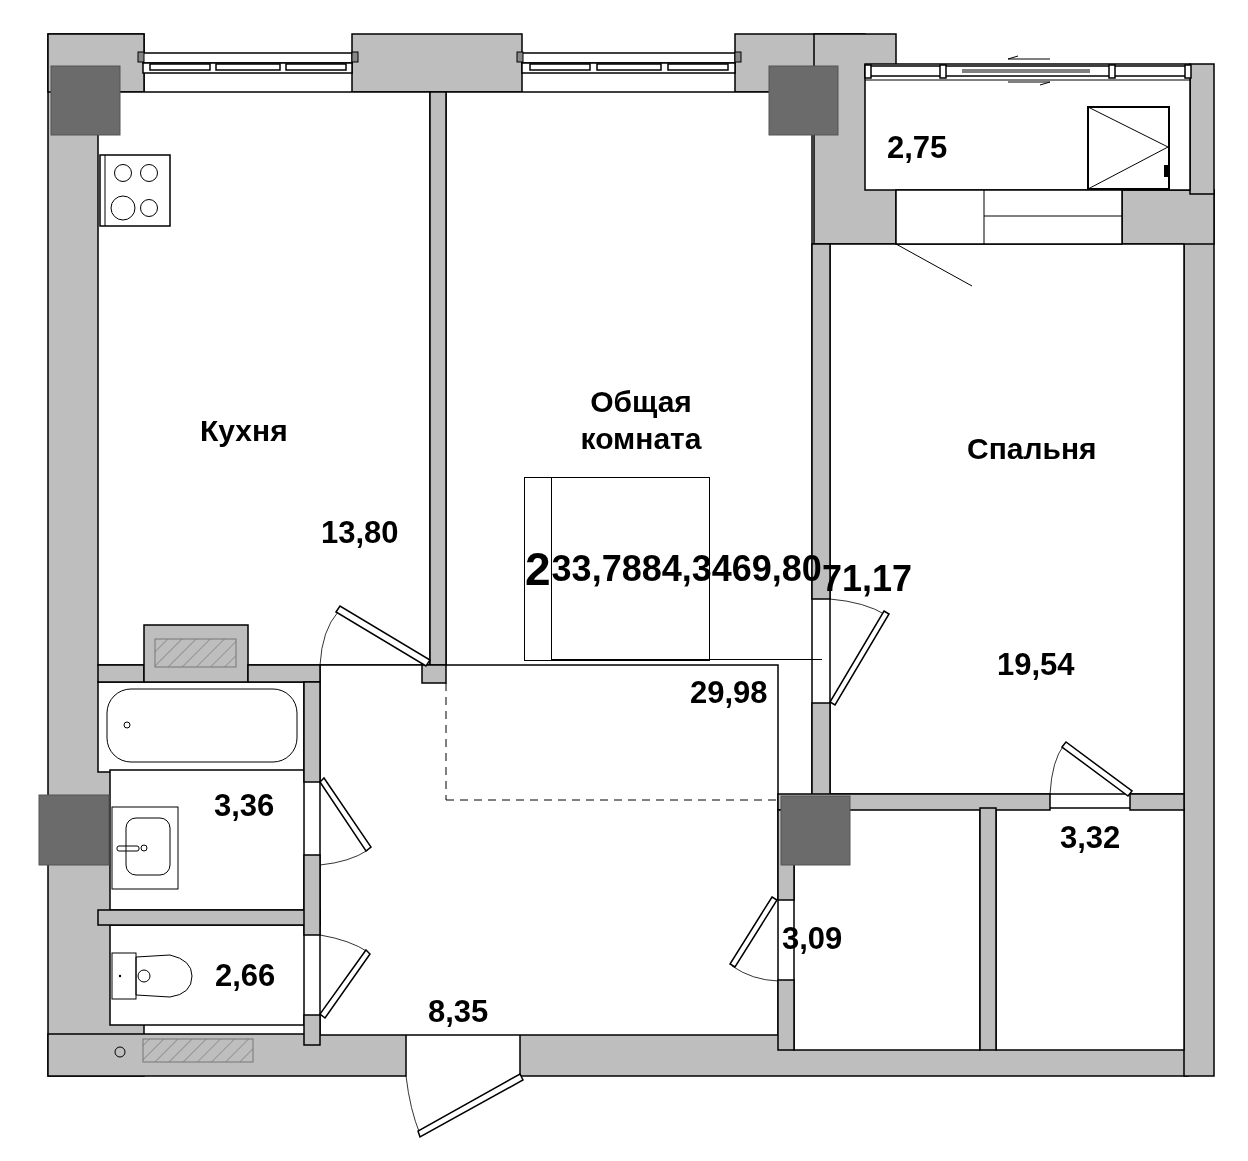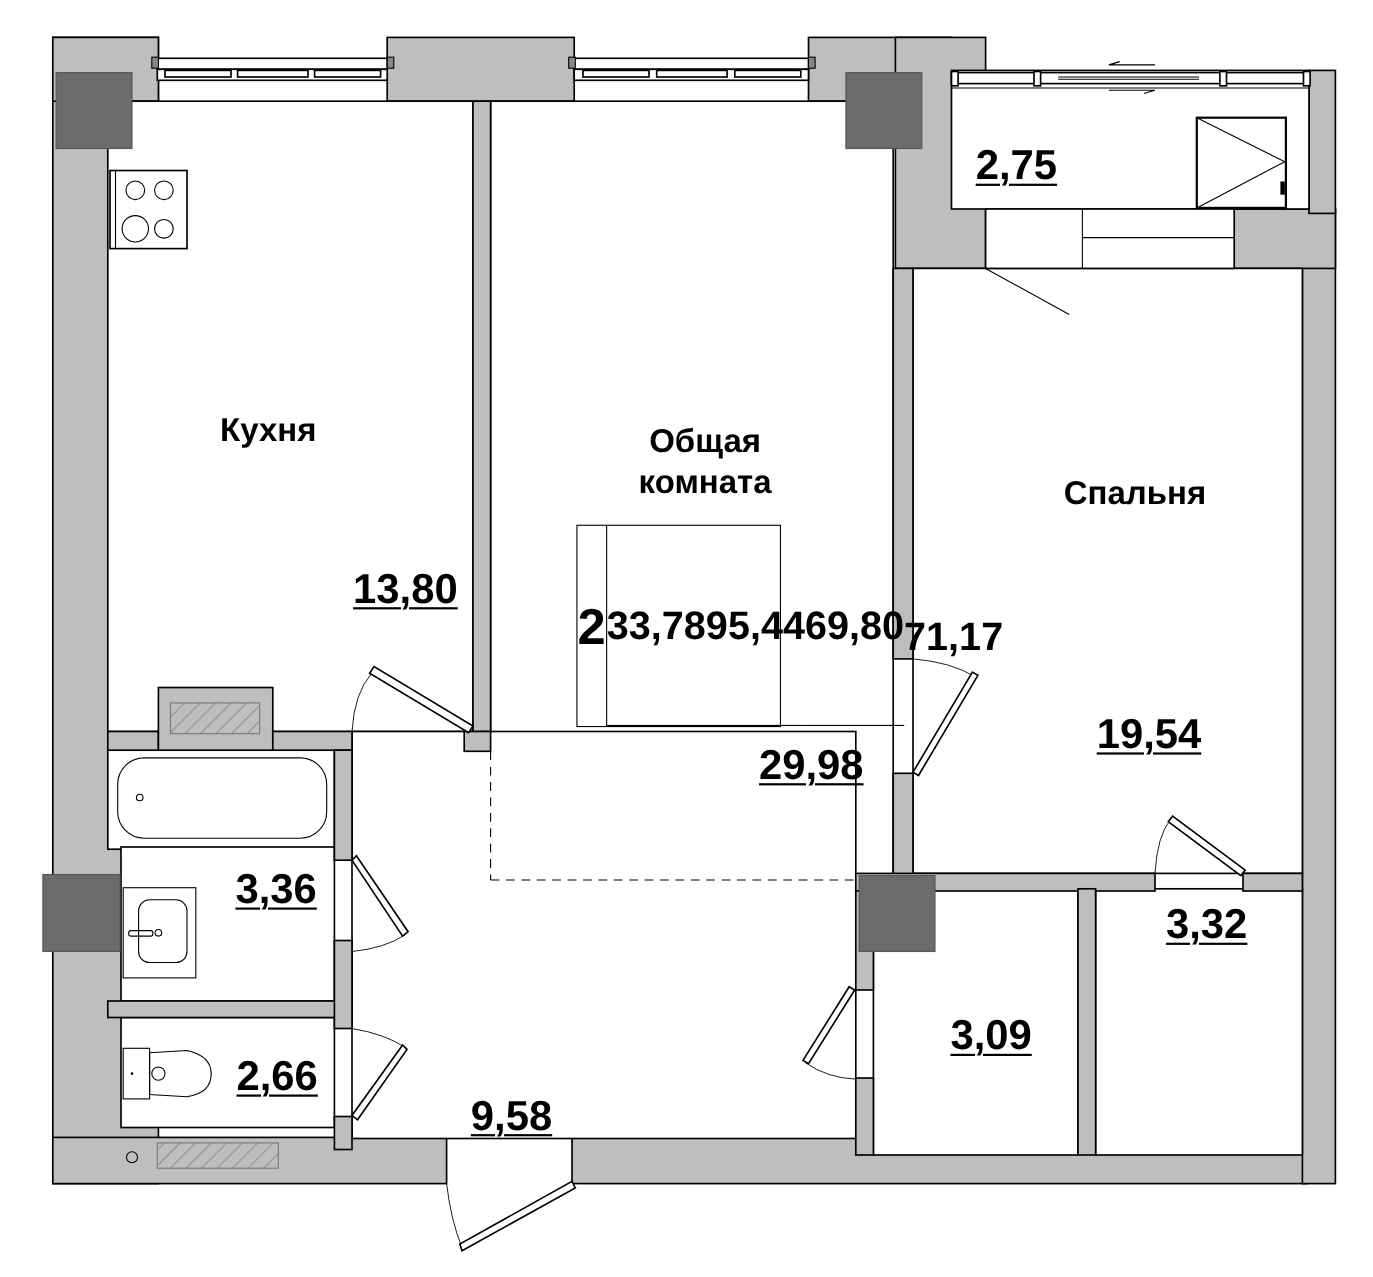--- a/index.html
+++ b/index.html
@@ -7,21 +7,21 @@
     svg.plan { position: absolute; left: 0; top: 0; }
     .wall { fill: #bebebe; stroke: #000; stroke-width: 1.5; }
     .col { fill: #6b6b6b; stroke: #555; stroke-width: 1; }
     .room { fill: #ffffff; stroke: #000; stroke-width: 1.5; }
     .thin { fill: none; stroke: #000; stroke-width: 1; }
     .fix { fill: #fff; stroke: #000; stroke-width: 1.5; }
     .door { fill: #fff; stroke: #000; stroke-width: 1.5; }
     .swing { fill: none; stroke: #000; stroke-width: 0.8; }
     .hatch { fill: url(#hatch); stroke: #777; stroke-width: 1; }
     .lbl { position: absolute; font-weight: bold; color: #000; font-family: "Liberation Sans", sans-serif; white-space: nowrap; }
-    .area { font-size: 38px; text-decoration: underline; text-underline-offset: 4px; text-decoration-thickness: 2px; }
+    .area { font-size: 31px; text-underline-offset: 4px; text-decoration-thickness: 2px; }
     .name { font-size: 30px; text-align: center; line-height: 37px; }
     .infobox { position: absolute; left: 524px; top: 477px; width: 186px; height: 184px; border: 1.5px solid #000; box-sizing: border-box; display: flex; background: #fff; }
     .infobox .rooms { width: 70px; border-right: 1.5px solid #000; display: flex; align-items: center; justify-content: center; font-size: 46px; font-weight: bold; }
     .infobox .vals { flex: 1; display: flex; flex-direction: row; }
     .infobox .vals div { flex: 1; border-bottom: 1.5px solid #000; font-size: 36px; font-weight: bold; display: flex; align-items: center; justify-content: center; }
     .infobox .vals div:last-child { border-bottom: none; margin-top: 20px; }
   </style>
 </head>
 <body>
 
@@ -185,40 +185,40 @@
       <polygon class="door" points="772,897 777,900 735,967 730,964"></polygon>
       <path class="swing" d="M732 966 Q752 980 778 981"></path>
     </g>
     <g>
       <path class="swing" d="M1050 794 Q1052 760 1064 745"></path>
       <polygon class="door" points="1062,747 1066,742 1132,791 1128,796"></polygon>
     </g>
   </g>
 </svg>
 
-<div class="lbl name" style="left:200px; top:373px;">Кухня</div>
+<div class="lbl name" style="left:200px; top:412px;">Кухня</div>
 <div class="lbl area" style="left:321px; top:515px;">13,80</div>
 
 <div class="lbl name" style="left:566px; top:383px; width:150px;">
   <div>Общая</div>
   <div>комната</div>
 </div>
 <div class="lbl area" style="left:690px; top:675px;">29,98</div>
 
 <div class="lbl name" style="left:967px; top:430px;">Спальня</div>
 <div class="lbl area" style="left:997px; top:647px;">19,54</div>
 
 <div class="lbl area" style="left:887px; top:130px;">2,75</div>
 <div class="lbl area" style="left:214px; top:788px;">3,36</div>
 <div class="lbl area" style="left:215px; top:958px;">2,66</div>
-<div class="lbl area" style="left:428px; top:994px;">9,58</div>
-<div class="lbl area" style="left:864px; top:921px;">3,09</div>
+<div class="lbl area" style="left:428px; top:994px;">8,35</div>
+<div class="lbl area" style="left:782px; top:921px;">3,09</div>
 <div class="lbl area" style="left:1060px; top:820px;">3,32</div>
 
 <div class="infobox">
   <div class="rooms">2</div>
   <div class="vals">
     <div>33,78</div>
-    <div>95,44</div>
+    <div>84,34</div>
     <div>69,80</div>
     <div>71,17</div>
   </div>
 </div>
 
 </body></html>

